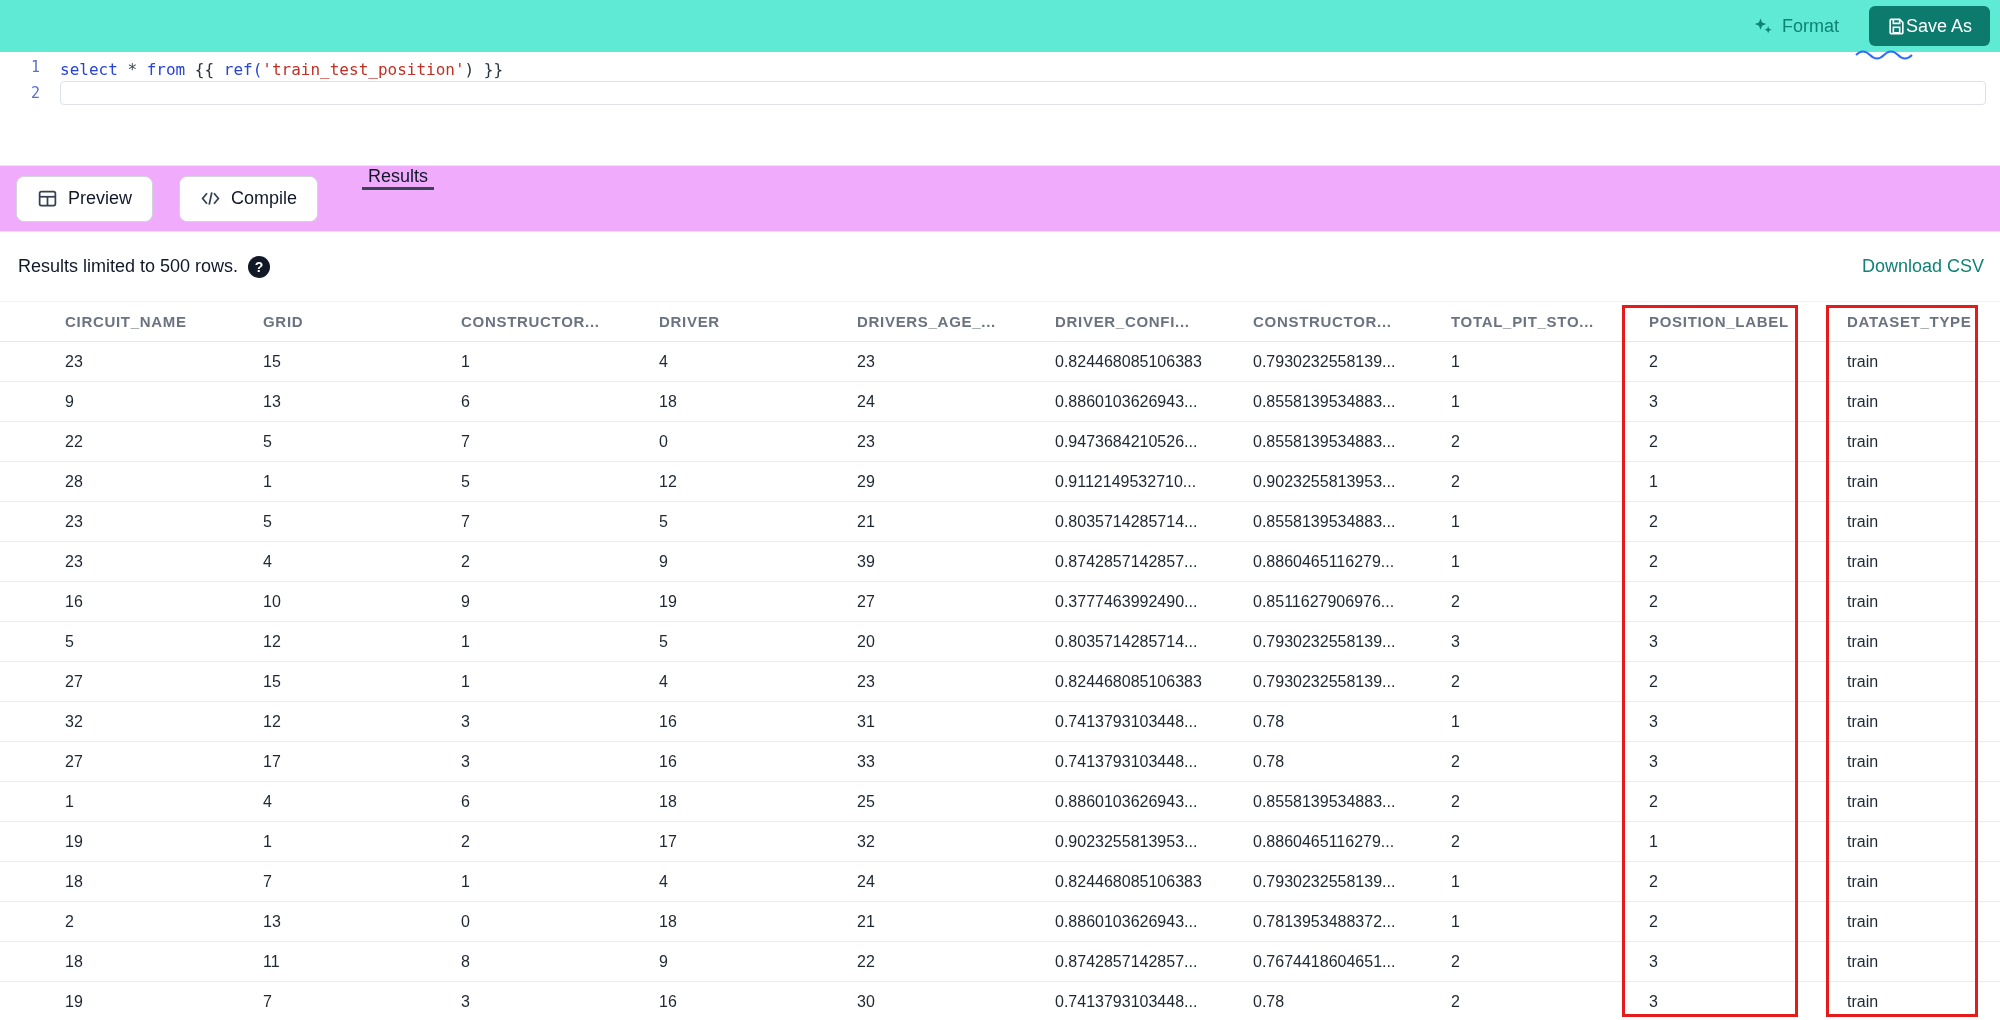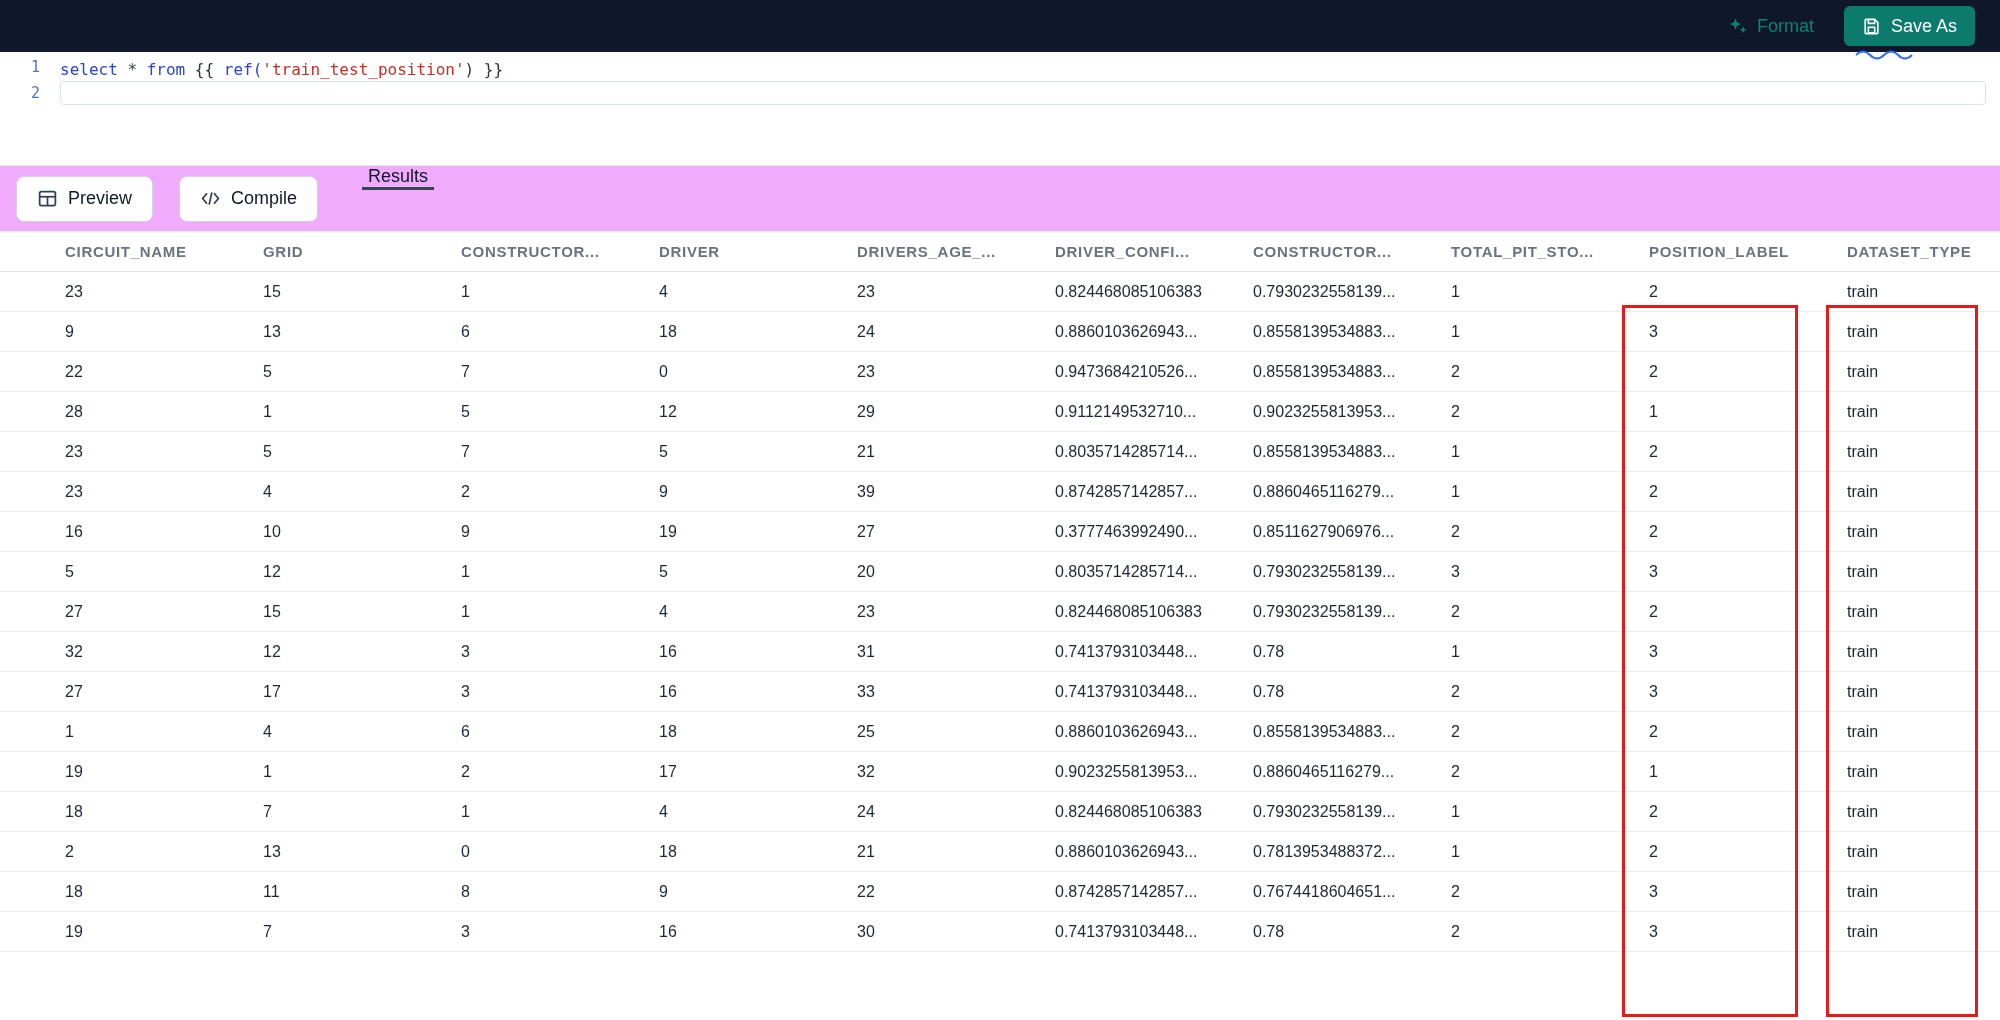--- a/index.html
+++ b/index.html
@@ -5,29 +5,29 @@
   * { margin:0; padding:0; box-sizing:border-box; }
   html,body { background:#ffffff; }
   .app {
     position:relative; width:2000px; height:1020px; overflow:hidden;
     background:#ffffff; font-family:"Liberation Sans", sans-serif; color:#1f2733;
   }
 
   
   .topbar {
     height:52px; display:flex; justify-content:flex-end; align-items:center;
-    gap:30px; padding-right:25px; background:#0f172a;
+    gap:30px; padding-right:10px; background:#5eead4;
   }
   .format-btn {
     display:inline-flex; align-items:center; gap:9px; background:transparent;
     border:none; color:#0e8274; font-size:18px; font-family:inherit; cursor:pointer;
   }
   .format-btn svg { width:20px; height:20px; fill:#0e8274; }
   .saveas-btn {
-    display:inline-flex; align-items:center; gap:10px; height:40px; padding:0 18px;
+    display:inline-flex; align-items:center; height:40px; padding:0 18px;
     border:none; border-radius:6px; background:#0d7a6e; color:#ffffff;
     font-size:18px; font-weight:500; font-family:inherit; cursor:pointer;
   }
   .saveas-btn svg { width:19px; height:19px; stroke:#ffffff; fill:none; stroke-width:2; }
   .scribble { position:absolute; left:1854px; top:46px; width:62px; height:14px; }
   .scribble svg { width:100%; height:100%; stroke:#2f6bff; fill:none; stroke-width:2; }
 
   
   .editor { height:114px; padding-top:2px; border-bottom:1px solid #e4e7ec; background:#ffffff; }
   .code-line { display:flex; align-items:center; height:26px;
@@ -141,20 +141,27 @@
           <line x1="13.5" y1="5" x2="10.5" y2="19"></line>
         </svg>
       </span>
       <span>Compile</span>
     </button>
     <div class="tabs">
         <div class="tab active">Results</div>
       </div>
   </div>
 
+  <div class="results-bar">
+    <div class="limit-wrap">
+      <span>Results limited to 500 rows.</span>
+      <span class="help-icon">?</span>
+    </div>
+    <a class="download-link">Download CSV</a>
+  </div>
 
   <div>
     <div class="grid-row table-header">
         <div class="th">CIRCUIT_NAME</div>
         <div class="th">GRID</div>
         <div class="th">CONSTRUCTOR...</div>
         <div class="th">DRIVER</div>
         <div class="th">DRIVERS_AGE_...</div>
         <div class="th">DRIVER_CONFI...</div>
         <div class="th">CONSTRUCTOR...</div>

